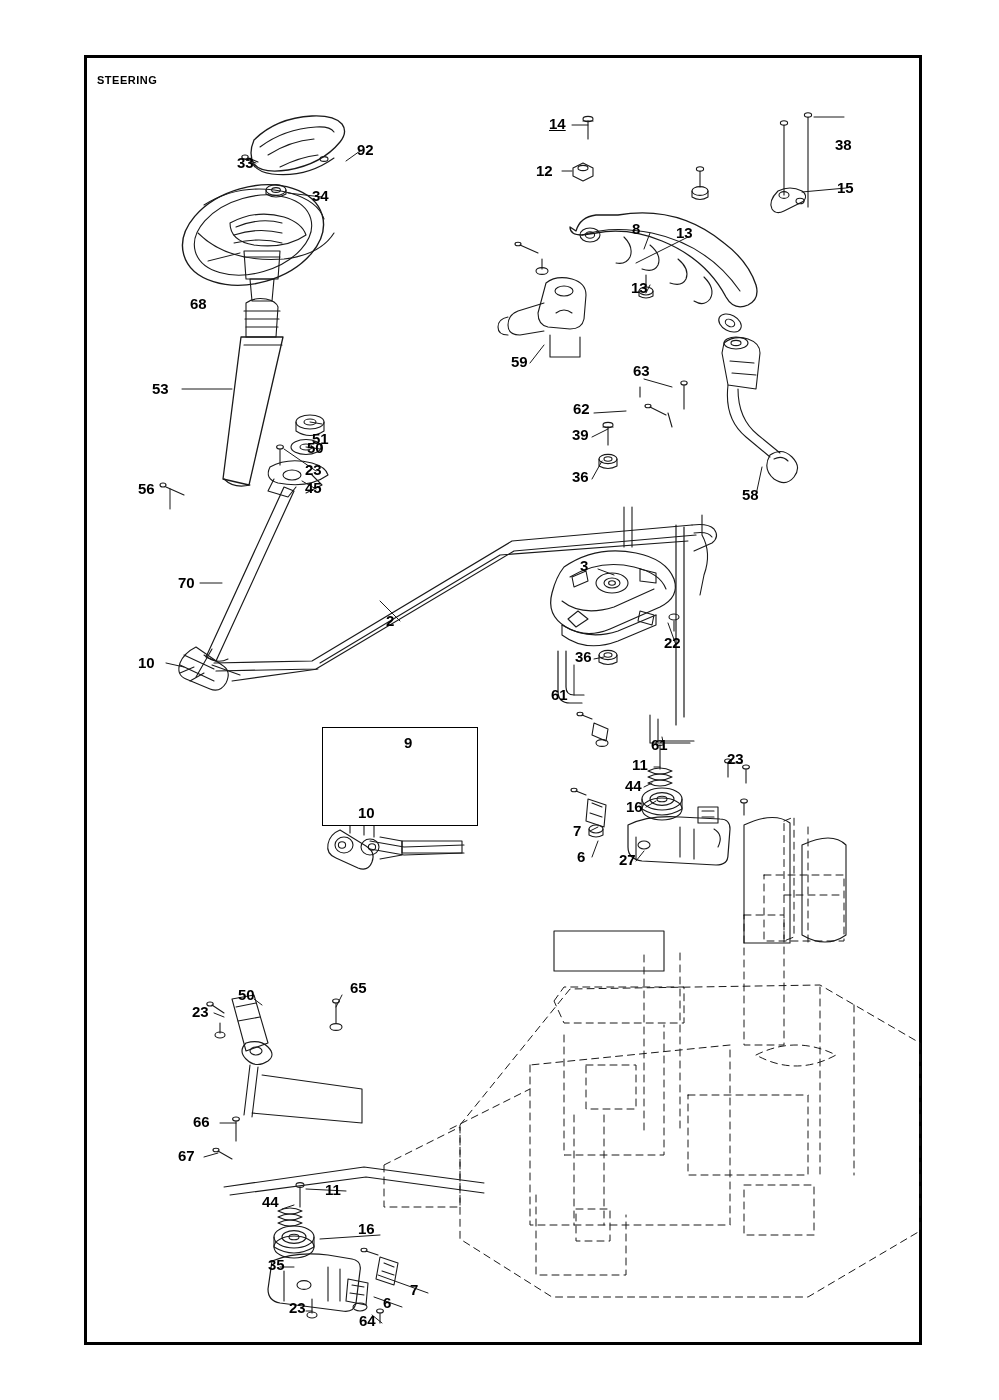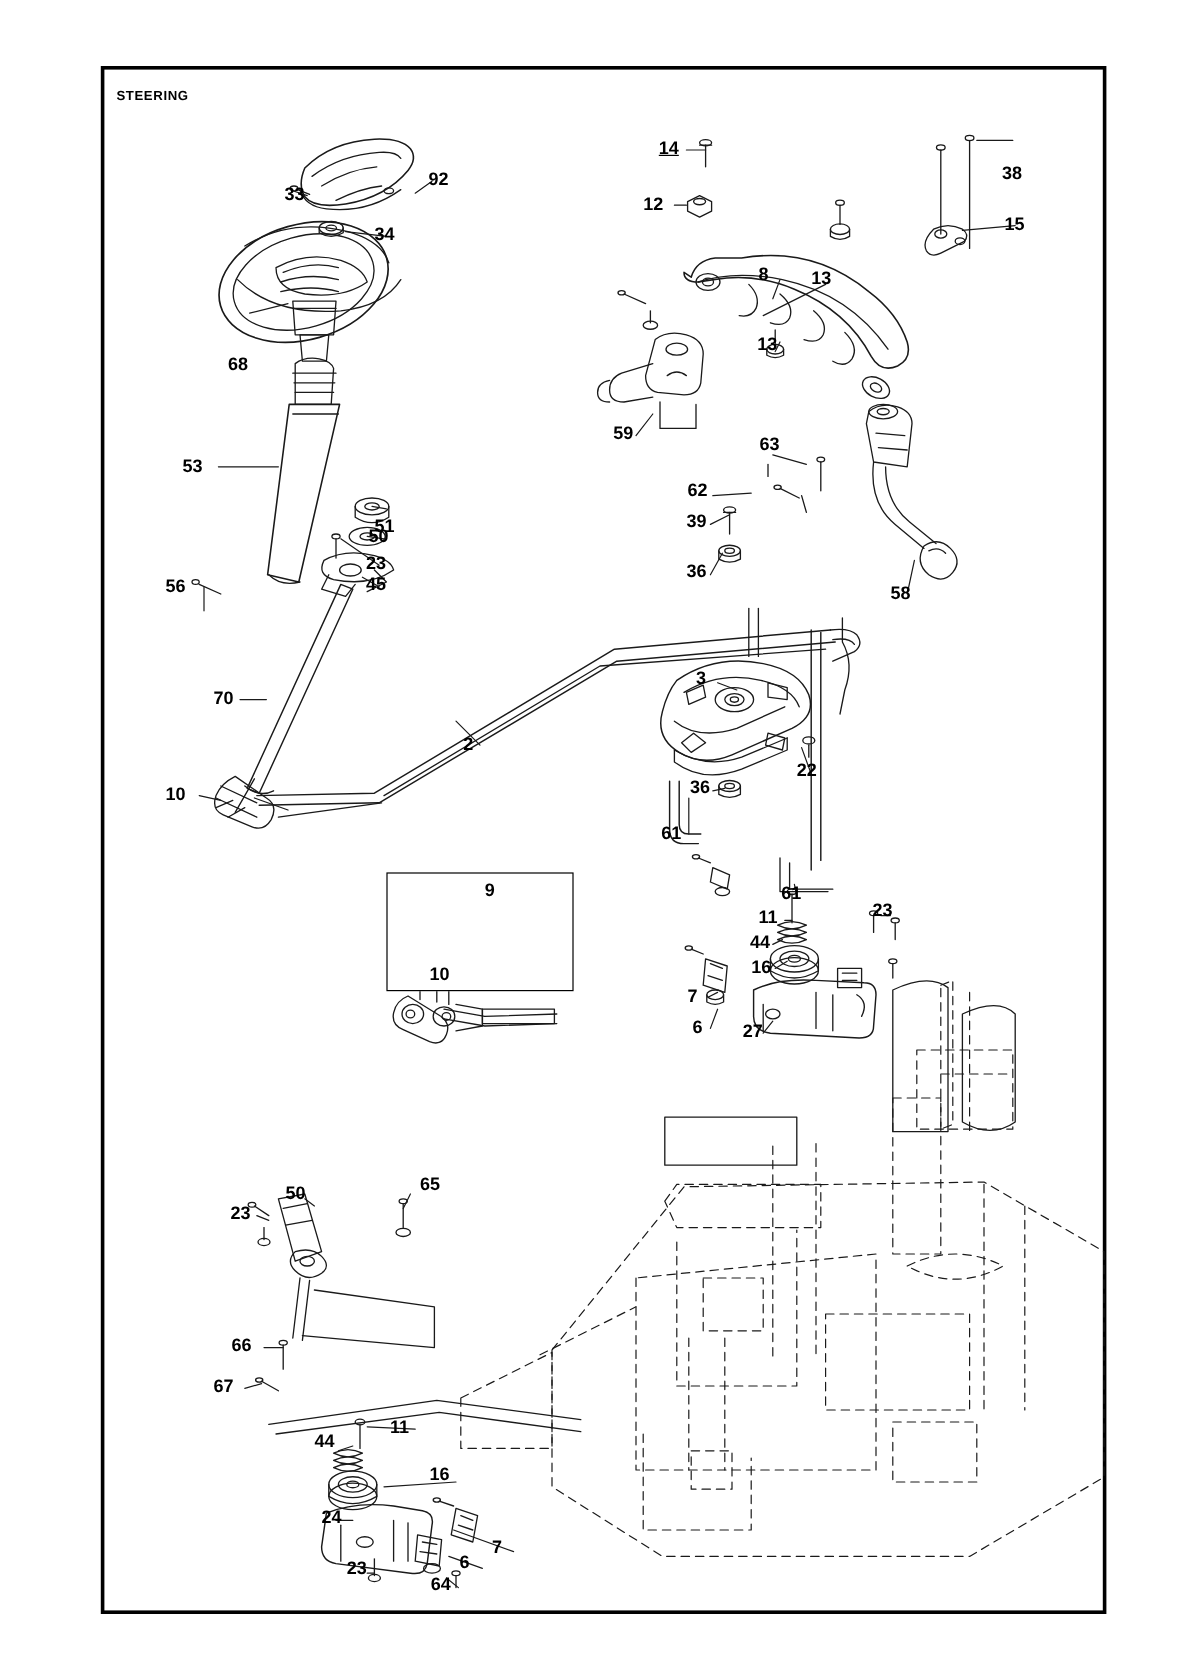--- a/index.html
+++ b/index.html
@@ -520,19 +520,19 @@
   <div class="callout" style="left:577px;top:849px;">6</div>
   <div class="callout" style="left:619px;top:852px;">27</div>
   <div class="callout" style="left:192px;top:1004px;">23</div>
   <div class="callout" style="left:238px;top:987px;">50</div>
   <div class="callout" style="left:330px;top:980px;margin-left:20px;">65</div>
   <div class="callout" style="left:193px;top:1114px;">66</div>
   <div class="callout" style="left:178px;top:1148px;">67</div>
   <div class="callout" style="left:325px;top:1182px;">11</div>
   <div class="callout" style="left:262px;top:1194px;">44</div>
   <div class="callout" style="left:358px;top:1221px;">16</div>
-  <div class="callout" style="left:268px;top:1257px;">24</div>
+  <div class="callout" style="left:268px;top:1257px;">35</div>
   <div class="callout" style="left:410px;top:1282px;">7</div>
   <div class="callout" style="left:383px;top:1295px;">6</div>
   <div class="callout" style="left:289px;top:1300px;">23</div>
   <div class="callout" style="left:359px;top:1313px;">64</div>
 
 </div>
 
 </body></html>

